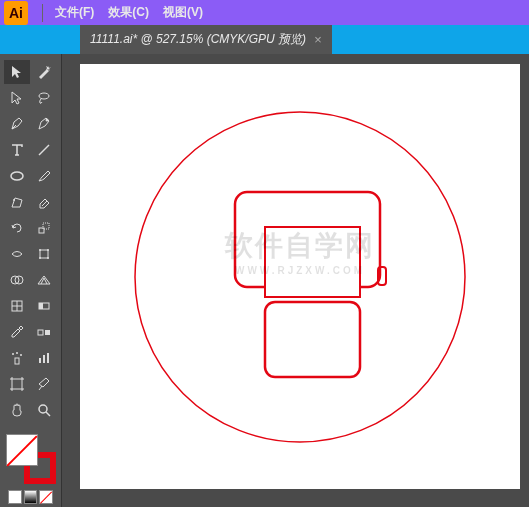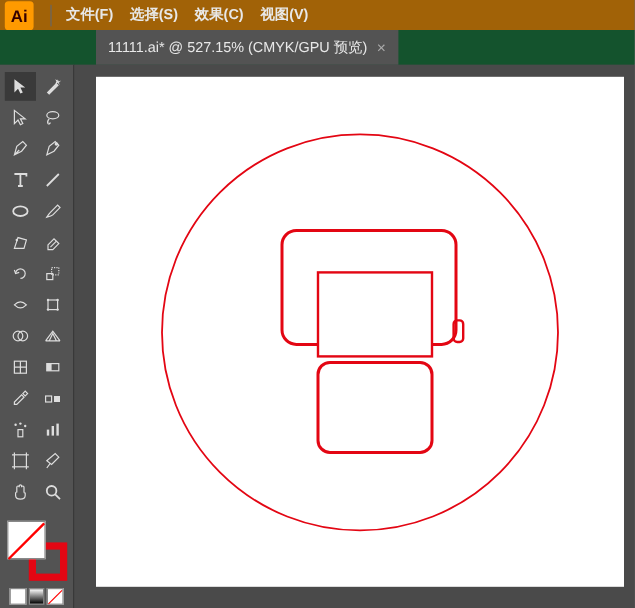--- a/index.html
+++ b/index.html
@@ -1,22 +1,22 @@
 <!DOCTYPE html>
 <html><head>
 <meta charset="utf-8">
 <style>
 * { margin: 0; padding: 0; box-sizing: border-box; }
 body { width: 529px; height: 507px; background: #4a4a4a; font-family: "Microsoft YaHei", sans-serif; font-size: 12px; color: #ccc; overflow: hidden; }
 .app { display: flex; flex-direction: column; height: 100%; }
-.menubar { display: flex; align-items: center; height: 28px; background: #a16207; padding: 0 4px; gap: 2px; }
+.menubar { display: flex; align-items: center; height: 28px; background: #8b5cf6; padding: 0 4px; gap: 2px; }
 .logo { width: 24px; height: 24px; background: #ff9a00; color: #330000; display: flex; align-items: center; justify-content: center; font-weight: bold; font-size: 14px; border-radius: 3px; margin-right: 8px; }
 .menu-item { padding: 4px 6px; color: #e8e8e8; cursor: pointer; font-weight: bold; }
 .menu-sep { width: 1px; height: 18px; background: #666; margin: 0 4px; }
-.tabbar { display: flex; align-items: center; height: 30px; background: #14532d; padding-left: 80px; }
+.tabbar { display: flex; align-items: center; height: 30px; background: #0ea5e9; padding-left: 80px; font-style: italic; }
 .tab { display: flex; align-items: center; padding: 6px 10px; background: #535353; color: #e8e8e8; font-size: 12px; gap: 8px; }
 .tab-close { cursor: pointer; font-size: 13px; color: #aaa; }
 .workspace { display: flex; flex: 1; }
 .toolbar { width: 62px; background: #535353; padding: 6px 4px; display: flex; flex-direction: column; gap: 2px; border-right: 1px solid #333; }
 .tool-row { display: flex; gap: 2px; }
 .tool { width: 26px; height: 24px; display: flex; align-items: center; justify-content: center; cursor: pointer; color: #ddd; position: relative; }
 .tool.active { background: #3a3a3a; }
 .tool svg { width: 16px; height: 16px; }
 .color-section { margin-top: 4px; padding: 2px; }
 .fill-stroke { position: relative; width: 50px; height: 50px; margin: 4px auto; }
@@ -32,21 +32,20 @@
 .watermark-sub { font-size: 10px; letter-spacing: 3px; color: rgba(0,0,0,0.12); display: block; }
 </style>
 </head>
 <body>
 
 <div class="app">
   <div class="menubar">
     <div class="logo">Ai</div>
     <div class="menu-sep"></div>
     <div class="menu-item">文件(F)</div>
-    <div class="menu-item">选择(S)</div>
     <div class="menu-item">效果(C)</div>
     <div class="menu-item">视图(V)</div>
   </div>
 
   <div class="tabbar">
     <div class="tab">
       <span>11111.ai* @ 527.15% (CMYK/GPU 预览)</span>
       <span class="tab-close">×</span>
     </div>
   </div>
@@ -262,16 +261,20 @@
 
     <div class="canvas-area">
       <div class="canvas">
         <svg class="artwork" width="360" height="360" viewBox="0 0 360 360">
           <circle cx="180" cy="180" r="165" fill="none" stroke="#e30613" stroke-width="1.5"></circle>
           <rect x="115" y="95" width="145" height="95" rx="12" fill="none" stroke="#e30613" stroke-width="2.5"></rect>
           <rect x="258" y="170" width="8" height="18" rx="3" fill="none" stroke="#e30613" stroke-width="2"></rect>
           <rect x="145" y="130" width="95" height="70" fill="white" stroke="#e30613" stroke-width="2"></rect>
           <rect x="145" y="205" width="95" height="75" rx="10" fill="none" stroke="#e30613" stroke-width="2.5"></rect>
         </svg>
+        <div class="watermark">
+          <span>软件自学网</span>
+          <span class="watermark-sub">WWW.RJZXW.COM</span>
+        </div>
       </div>
     </div>
   </div>
 </div>
 
 </body></html>

